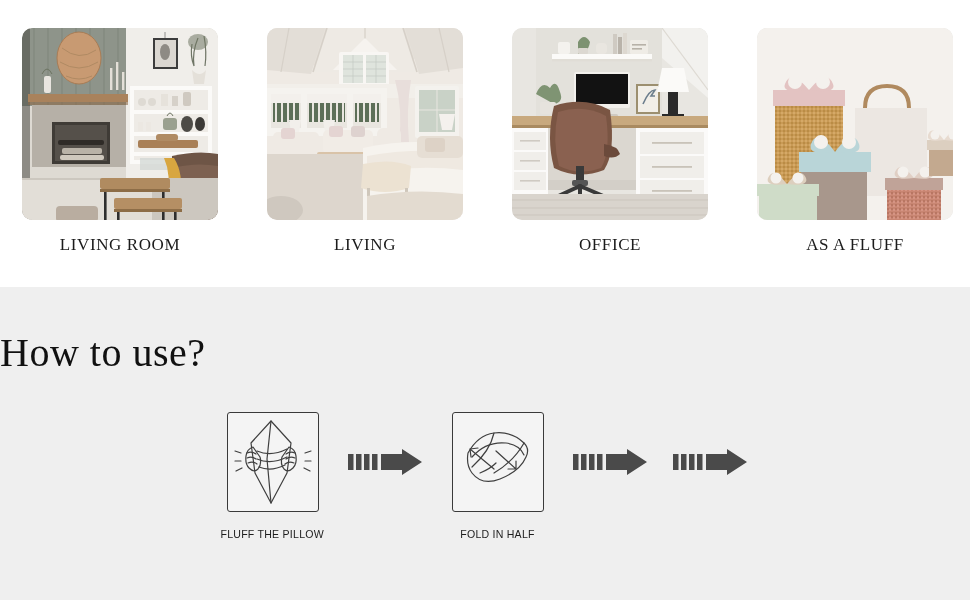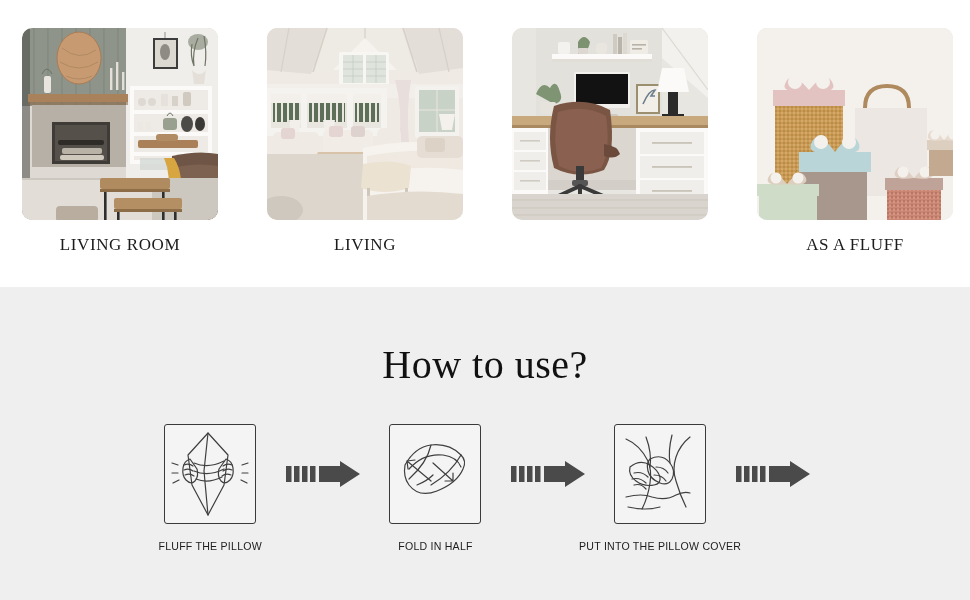--- a/index.html
+++ b/index.html
@@ -31,24 +31,24 @@
     font-size:17px; letter-spacing:.6px; color:#1b1b1b;
     white-space:nowrap;
   }
 
   
   .howto-section {
     position:absolute; left:0; top:287px; width:970px; height:313px;
     background:#efefef;
   }
   .howto-title {
-    text-align:center;
+    text-align:left;
     font-family:"Liberation Serif", serif;
     font-size:40px; font-weight:400; color:#111111;
-    padding-top:54px; letter-spacing:.5px;
+    padding-top:42px; letter-spacing:.5px;
   }
 
   .steps-row {
     display:flex; align-items:flex-start; justify-content:center;
     margin-top:36px;
   }
   .step { width:125px; display:flex; flex-direction:column; align-items:center; }
   .step-box {
     width:92px; height:100px; border:1.3px solid #3a3a3a;
     border-radius:3px; background:#f4f4f4;
@@ -385,20 +385,21 @@
 
               <rect x="0" y="166" width="196" height="26" fill="#d9d4cd"></rect>
               <g stroke="#cbc5bd" stroke-width="1">
                 <line x1="0" y1="172" x2="196" y2="172"></line>
                 <line x1="0" y1="180" x2="196" y2="180"></line>
                 <line x1="0" y1="187" x2="196" y2="187"></line>
               </g>
             </g>
           </svg>
         </div>
+        <div class="room-label">OFFICE</div>
       </div>
 
       <div class="room-card">
         <div class="room-photo">
           <svg viewBox="0 0 196 192" xmlns="http://www.w3.org/2000/svg">
             <defs>
               <clipPath id="gfclip">
                   <rect width="196" height="192" rx="10"></rect>
                 </clipPath>
               <pattern id="goldtex" width="4" height="4" patternUnits="userSpaceOnUse">
@@ -527,42 +528,20 @@
           <g fill="#4a4a4a">
             <rect x="0" y="5" width="5.5" height="16"></rect>
             <rect x="8" y="5" width="5.5" height="16"></rect>
             <rect x="16" y="5" width="5.5" height="16"></rect>
             <rect x="24" y="5" width="5.5" height="16"></rect>
             <path d="M33 5 H54 V0 L74 13 L54 26 V21 H33 Z"></path>
           </g>
         </svg>
       </div>
 
-      <div class="step">
-        <div class="step-box">
-          <svg width="80" height="90" viewBox="0 0 80 90" xmlns="http://www.w3.org/2000/svg">
-            <g fill="none" stroke="#3f3f3f" stroke-width="1.2" stroke-linecap="round" stroke-linejoin="round">
-
-              <path d="M6 10 q14 6 22 22 q4 10 2 22 q-2 14 -8 26"></path>
-              <path d="M70 8 q-10 8 -14 20 q-4 12 0 24 q4 14 10 26"></path>
-              <path d="M26 8 q6 16 4 30"></path>
-              <path d="M52 6 q-4 16 -2 28"></path>
-
-              <path d="M10 38 q10 -8 20 -2 q8 5 10 12 q1 7 -6 8 q-10 2 -18 -4 q-8 -6 -6 -14 z"></path>
-              <path d="M14 44 q8 -2 14 4 M12 50 q8 -2 14 4 M14 56 q7 -2 12 4"></path>
-              <path d="M30 30 q12 -6 20 4 q6 8 2 16 q-4 7 -12 4 q-10 -4 -12 -12 q-2 -8 2 -12 z"></path>
-              <path d="M36 38 q8 0 12 6 M34 46 q8 0 12 6"></path>
-
-              <path d="M6 68 q16 -4 26 0 q14 4 24 -2 q8 -4 14 -2"></path>
-              <path d="M8 78 q18 4 32 0"></path>
-            </g>
-          </svg>
-        </div>
-        <div class="step-label">PUT INTO THE PILLOW COVER</div>
-      </div>
 
       <div class="arrow-gap">
         <svg width="74" height="26" viewBox="0 0 74 26" xmlns="http://www.w3.org/2000/svg">
           <g fill="#4a4a4a">
             <rect x="0" y="5" width="5.5" height="16"></rect>
             <rect x="8" y="5" width="5.5" height="16"></rect>
             <rect x="16" y="5" width="5.5" height="16"></rect>
             <rect x="24" y="5" width="5.5" height="16"></rect>
             <path d="M33 5 H54 V0 L74 13 L54 26 V21 H33 Z"></path>
           </g>

